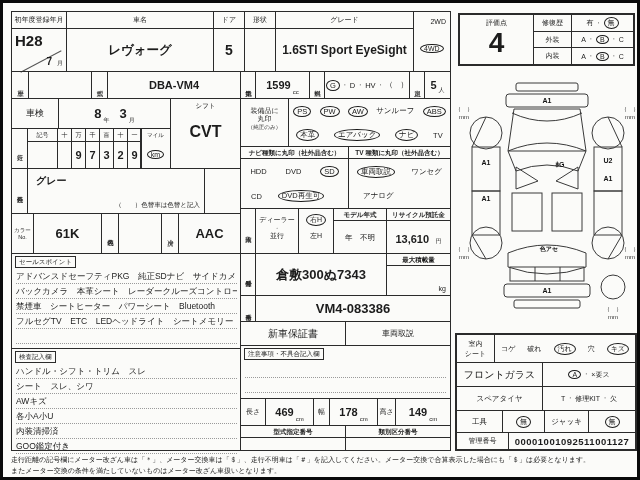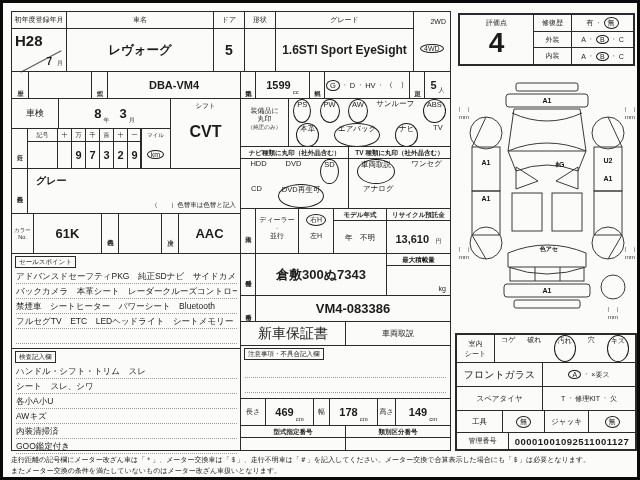--- a/index.html
+++ b/index.html
@@ -17,21 +17,21 @@
   .sep{display:inline-block;margin:0 2px;font-size:6px;align-self:center}
   .hdr{font-size:6.5px;text-align:center;border-bottom:1px solid #2b2b2b;line-height:11px;height:12px}
   .tab{position:absolute;border:1px solid #2b2b2b;font-size:6.5px;line-height:10px;padding:0 3px;background:#fbfbf9;z-index:2}
   .dotline{border-bottom:1px dotted #9a9a9a;height:15px;line-height:15px;font-size:8.5px;white-space:nowrap;overflow:hidden}
   .mrow{display:flex;position:absolute}
   .mcell{width:14px;border-right:1px solid #2b2b2b;display:flex;align-items:center;justify-content:center}
   .mcell.wide{width:30px}
   .hrow .mcell{font-size:6px}
   .drow .mcell{font-size:11px;font-weight:bold}
   .unit{font-size:6px;font-weight:normal;margin-left:2px;align-self:flex-end;padding-bottom:3px}
-  .flexsp{display:flex;justify-content:space-around;font-size:7.5px}
+  .flexsp{display:flex;align-items:center;justify-content:space-around;font-size:7.5px}
   .note{font-size:7px;line-height:10px;color:#222;white-space:nowrap}
   svg text{font-family:"Liberation Sans",sans-serif}
 </style>
 </head>
 <body>
 
 <div id="sheet">
 
   <div class="cell lbl ctr" style="left:8px;top:8px;width:56px;height:18px">初年度登録年月</div>
   <div class="cell lbl ctr" style="left:63px;top:8px;width:148px;height:18px">車名</div>
@@ -151,21 +151,21 @@
     <div class="flexsp" style="height:25px">
         <span class="opt circled">車両取説</span>
         <span class="opt">ワンセグ</span>
       </div>
     <div class="flexsp" style="height:24px;justify-content:flex-start;padding-left:14px">
         <span class="opt">アナログ</span>
       </div>
   </div>
 
   <div class="cell vlabel" style="left:8px;top:165px;width:17px;height:46px">外装色</div>
-  <div class="cell" style="left:24px;top:165px;width:214px;height:46px">
+  <div class="cell" style="left:24px;top:165px;width:178px;height:46px">
     <span style="position:absolute;left:8px;top:5px;font-size:10px;font-weight:bold">グレー</span>
     <span style="position:absolute;right:4px;bottom:3px;font-size:6.5px">（　　）色替車は色替と記入</span>
   </div>
 
   <div class="cell ctr" style="left:8px;top:210px;width:23px;height:41px;font-size:5.5px">カラーNo.</div>
   <div class="cell ctr" style="left:30px;top:210px;width:69px;height:41px;font-size:13px;font-weight:bold">61K</div>
   <div class="cell vlabel" style="left:98px;top:210px;width:18px;height:41px">内装色</div>
   <div class="cell ctr" style="left:115px;top:210px;width:44px;height:41px"></div>
   <div class="cell vlabel" style="left:158px;top:210px;width:18px;height:41px">冷房</div>
   <div class="cell ctr" style="left:175px;top:210px;width:63px;height:41px;font-size:13px;font-weight:bold">AAC</div>
@@ -204,37 +204,37 @@
 
   <div class="cell vlabel" style="left:237px;top:250px;width:16px;height:43px">登録番号</div>
   <div class="cell ctr" style="left:252px;top:250px;width:132px;height:43px;font-size:13px;font-weight:bold">倉敷300ぬ7343</div>
   <div class="cell" style="left:383px;top:250px;width:65px;height:43px">
     <div class="hdr" style="font-weight:bold">最大積載量</div>
     <span style="position:absolute;right:4px;bottom:3px;font-size:7px">kg</span>
   </div>
   <div class="cell vlabel" style="left:237px;top:292px;width:16px;height:27px">車台番号</div>
   <div class="cell ctr" style="left:252px;top:292px;width:196px;height:27px;font-size:13px;font-weight:bold">VM4-083386</div>
 
-  <div class="cell ctr" style="left:237px;top:318px;width:106px;height:25px;font-size:14px">新車保証書</div>
+  <div class="cell ctr" style="left:237px;top:318px;width:106px;height:25px;font-size:10px">新車保証書</div>
   <div class="cell ctr" style="left:342px;top:318px;width:106px;height:25px;font-size:8px">車両取説</div>
 
   <div class="cell" style="left:237px;top:342px;width:211px;height:54px"></div>
   <div class="tab" style="left:241px;top:345px">注意事項・不具合記入欄</div>
   <div style="position:absolute;left:242px;top:360px;width:201px">
       <div class="dotline"></div>
       <div class="dotline"></div>
     </div>
 
   <div class="cell" style="left:8px;top:345px;width:230px;height:103px"></div>
   <div class="tab" style="left:12px;top:348px">検査記入欄</div>
   <div style="position:absolute;left:13px;top:361px;width:221px">
       <div class="dotline">ハンドル・シフト・トリム　スレ</div>
       <div class="dotline">シート　スレ、シワ</div>
+      <div class="dotline">AWキズ</div>
       <div class="dotline">各小A小U</div>
-      <div class="dotline">AWキズ</div>
       <div class="dotline">内装清掃済</div>
       <div class="dotline">GOO鑑定付き</div>
     </div>
 
   <div class="cell ctr lbl" style="left:237px;top:395px;width:26px;height:28px">長さ</div>
   <div class="cell ctr" style="left:262px;top:395px;width:49px;height:28px">
     <span style="font-size:11px;font-weight:bold">469</span>
       <span class="unit">cm</span>
   </div>
   <div class="cell ctr lbl" style="left:310px;top:395px;width:17px;height:28px">幅</div>

